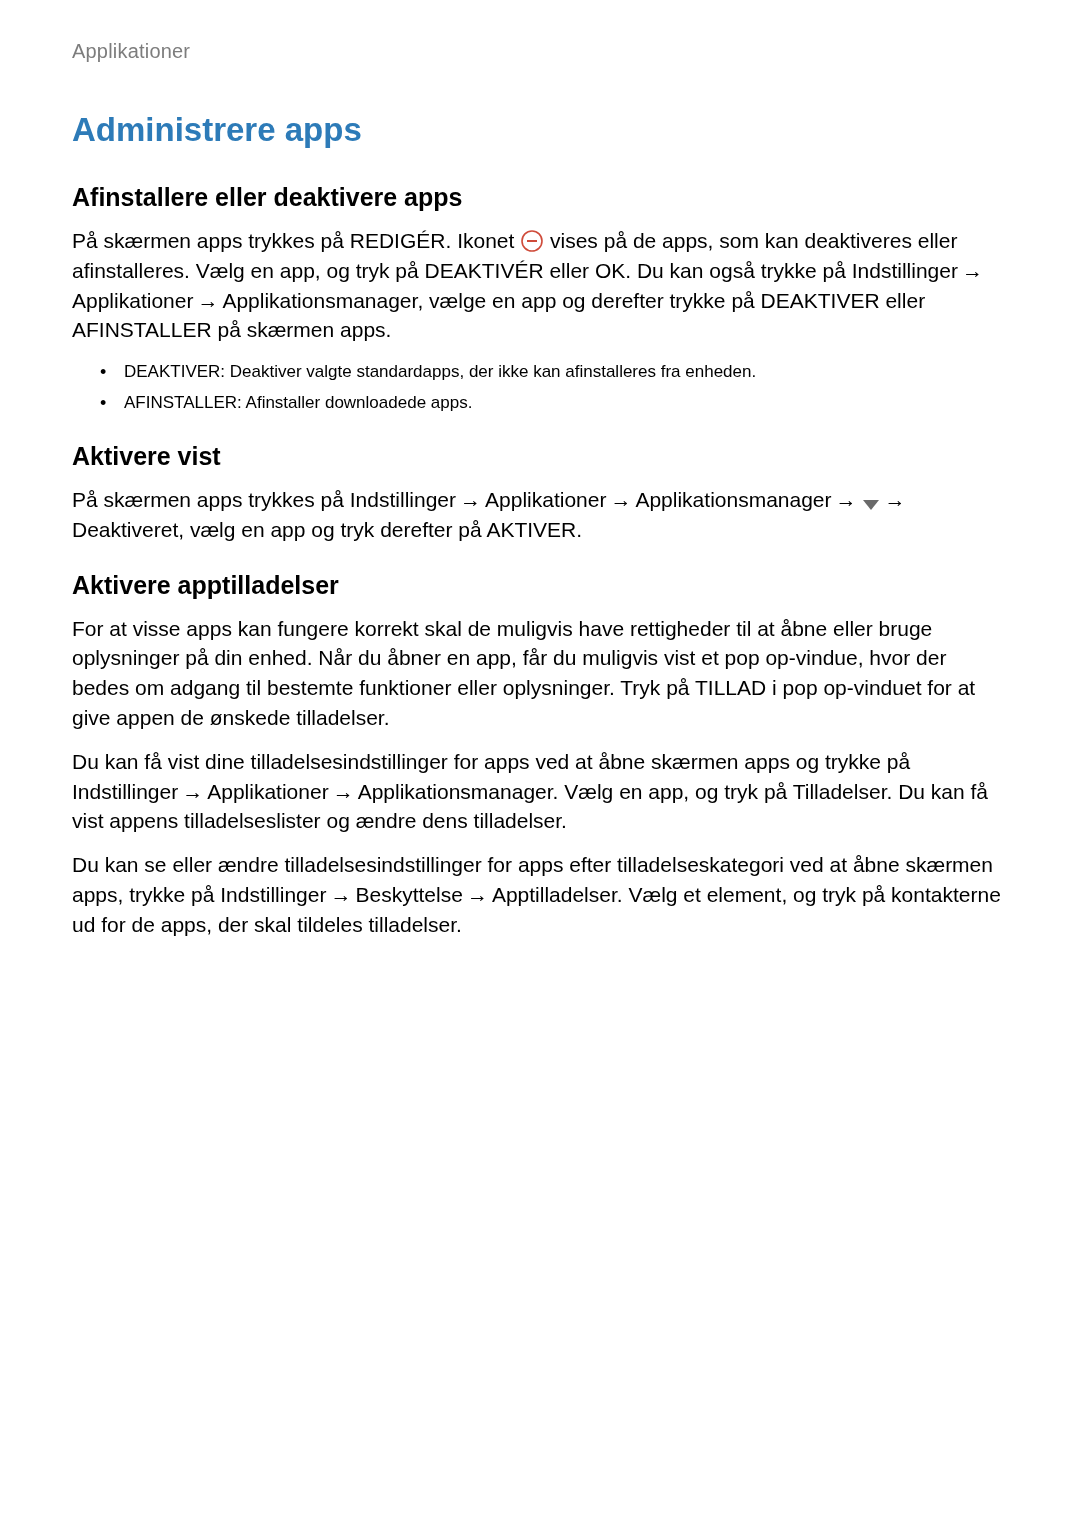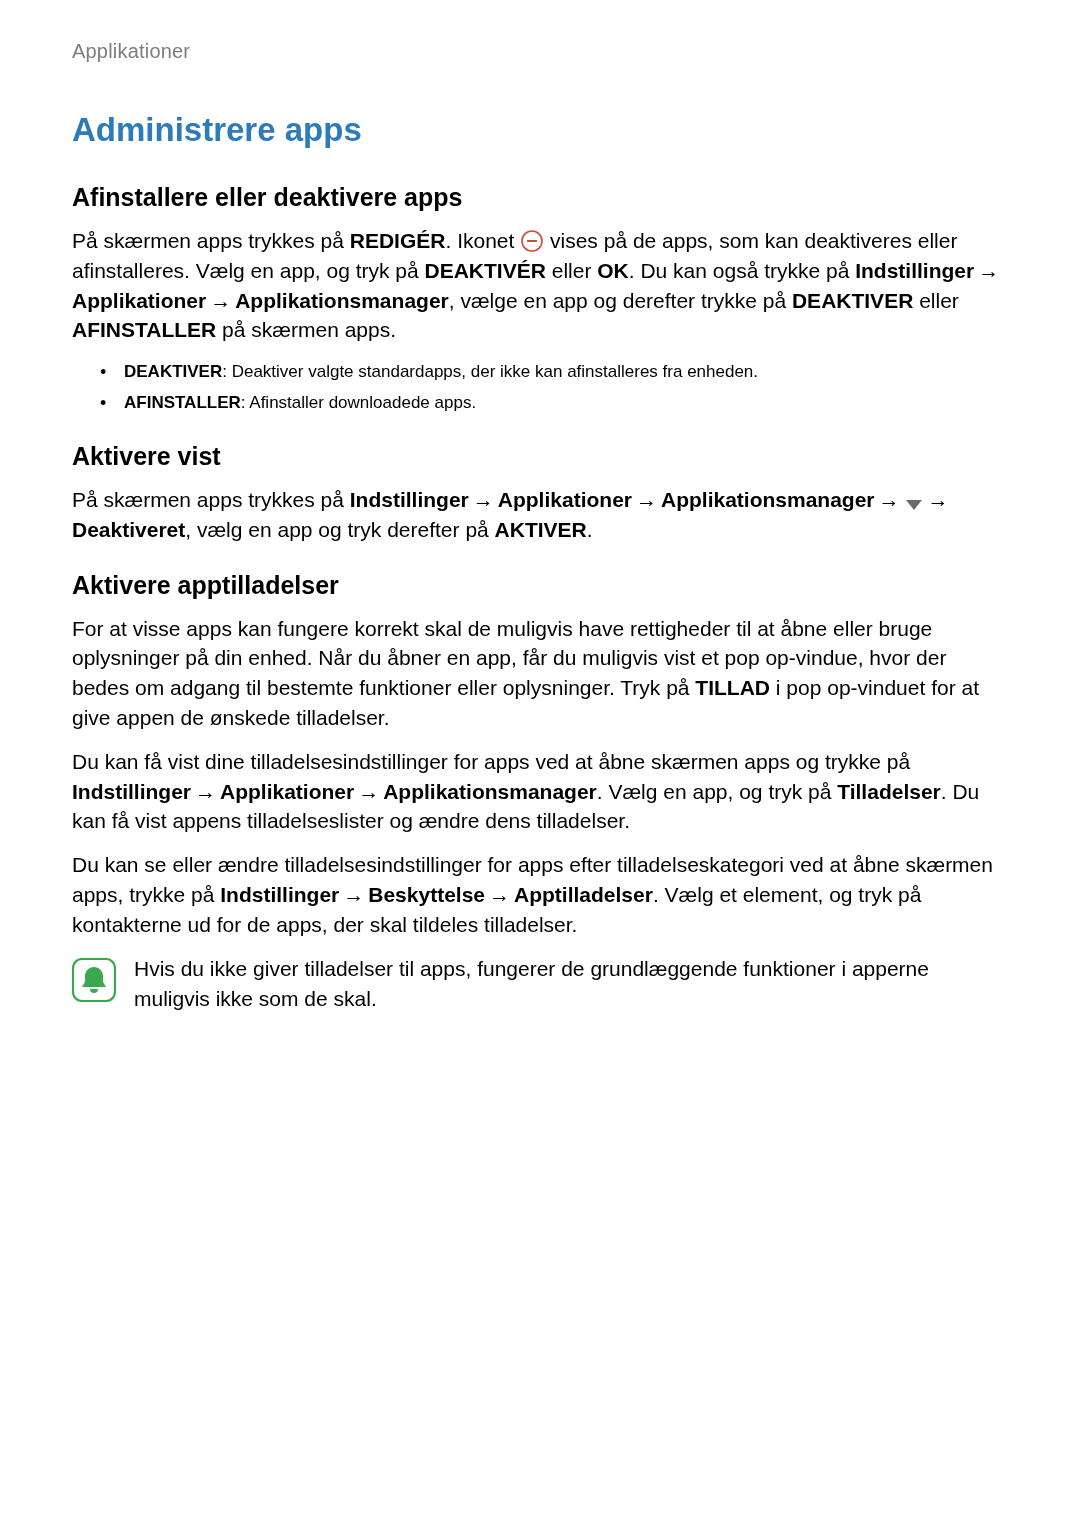--- a/index.html
+++ b/index.html
@@ -3,21 +3,21 @@
 <meta charset="utf-8">
 <style>
   * { box-sizing: border-box; margin: 0; padding: 0; }
   html, body { width: 1080px; height: 1527px; background: #fff; font-family: "Segoe UI", "Helvetica Neue", Arial, sans-serif; color: #000; }
   .page { position: relative; width: 1080px; height: 1527px; padding: 40px 72px 0 72px; }
   .runhead { font-size: 20px; color: #7d7d7d; letter-spacing: .2px; margin-bottom: 48px; }
   h1.title { font-size: 33px; font-weight: 700; color: #2d7bb8; margin-bottom: 34px; }
   h2.sub { font-size: 25px; font-weight: 700; color: #000; margin: 26px 0 14px 0; }
   p.body { font-size: 21px; line-height: 1.42; margin-bottom: 14px; }
   p.body + p.body { margin-top: 8px; }
-  .bold { font-weight: 700; }
+  .bold { font-weight: 400; }
   .arrow { display: inline-block; padding: 0 4px; }
   ul.bullets { list-style: none; padding: 0 0 0 28px; margin: 6px 0 22px 0; }
   ul.bullets li { position: relative; font-size: 17px; line-height: 1.55; padding-left: 24px; margin-bottom: 4px; }
   ul.bullets li::before { content: "•"; position: absolute; left: 0; top: 0; font-size: 18px; }
   .note-row { display: flex; align-items: flex-start; gap: 18px; margin-top: 10px; }
   .note-icon { flex: 0 0 44px; margin-top: 4px; }
   .note-text { font-size: 21px; line-height: 1.42; }
   .pagenum { position: absolute; bottom: 40px; left: 0; right: 0; text-align: center; font-size: 19px; color: #666; }
   svg.inline-ic { vertical-align: -5px; display: inline-block; }
 </style>
@@ -59,24 +59,14 @@
   </p>
 
   <p class="body">
     <span>Du kan få vist dine tilladelsesindstillinger for apps ved at åbne skærmen apps og trykke på </span><span class="bold">Indstillinger</span><span class="arrow"> → </span><span class="bold">Applikationer</span><span class="arrow"> → </span><span class="bold">Applikationsmanager</span><span>. Vælg en app, og tryk på </span><span class="bold">Tilladelser</span><span>. Du kan få vist appens tilladelseslister og ændre dens tilladelser.</span>
   </p>
 
   <p class="body">
     <span>Du kan se eller ændre tilladelsesindstillinger for apps efter tilladelseskategori ved at åbne skærmen apps, trykke på </span><span class="bold">Indstillinger</span><span class="arrow"> → </span><span class="bold">Beskyttelse</span><span class="arrow"> → </span><span class="bold">Apptilladelser</span><span>. Vælg et element, og tryk på kontakterne ud for de apps, der skal tildeles tilladelser.</span>
   </p>
 
-  <div class="note-row">
-    <div class="note-icon">
-      <svg width="44" height="44" viewBox="0 0 44 44">
-        <rect x="1" y="1" width="42" height="42" rx="9" ry="9" fill="none" stroke="#3aa84f" stroke-width="2.2"></rect>
-        <path d="M22 9 c-5 0 -9 4 -9 9 v6 l-3 5 h24 l-3 -5 v-6 c0 -5 -4 -9 -9 -9 z" fill="#3aa84f"></path>
-        <path d="M18 31 a4 4 0 0 0 8 0 z" fill="#3aa84f"></path>
-      </svg>
-    </div>
-    <div class="note-text">Hvis du ikke giver tilladelser til apps, fungerer de grundlæggende funktioner i apperne muligvis ikke som de skal.</div>
-  </div>
 
 </div>
 
 </body></html>

